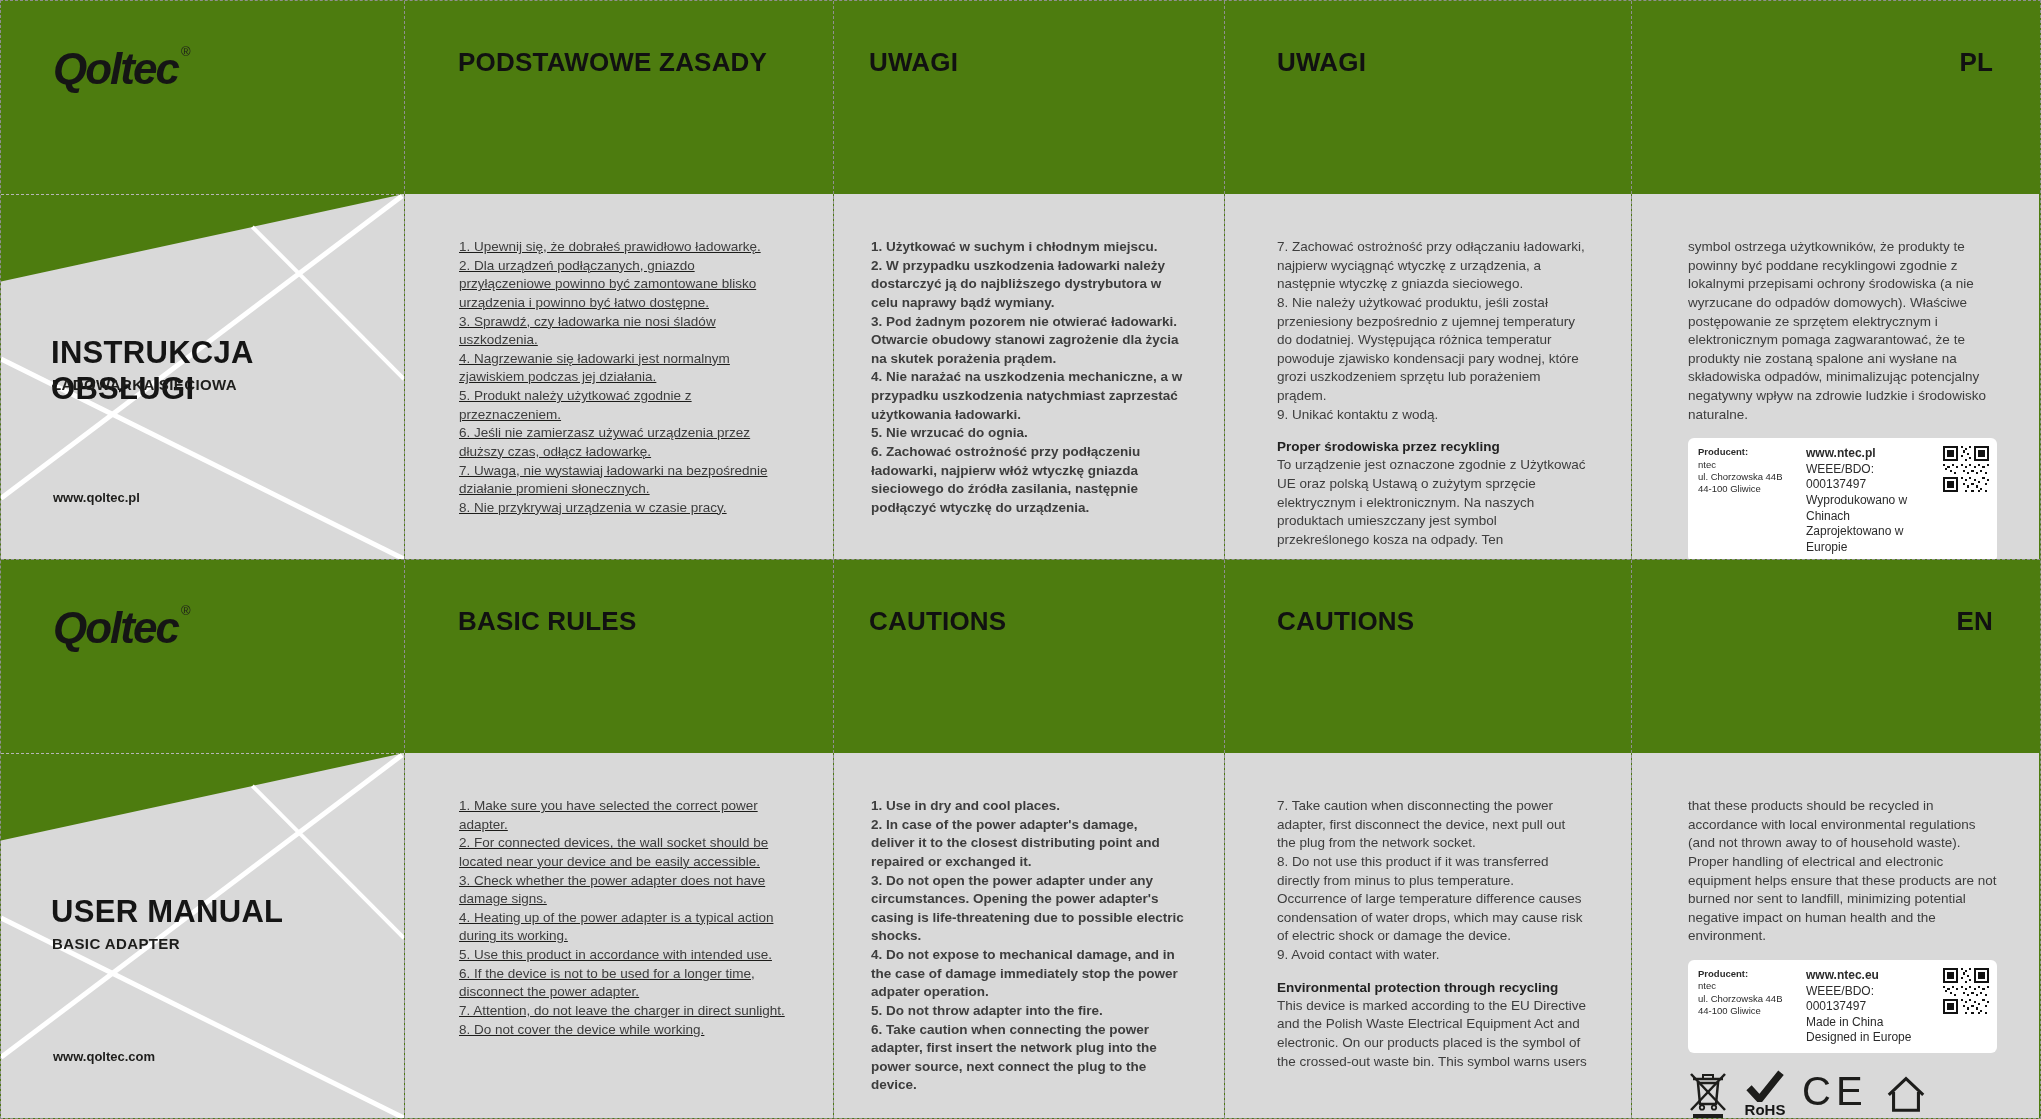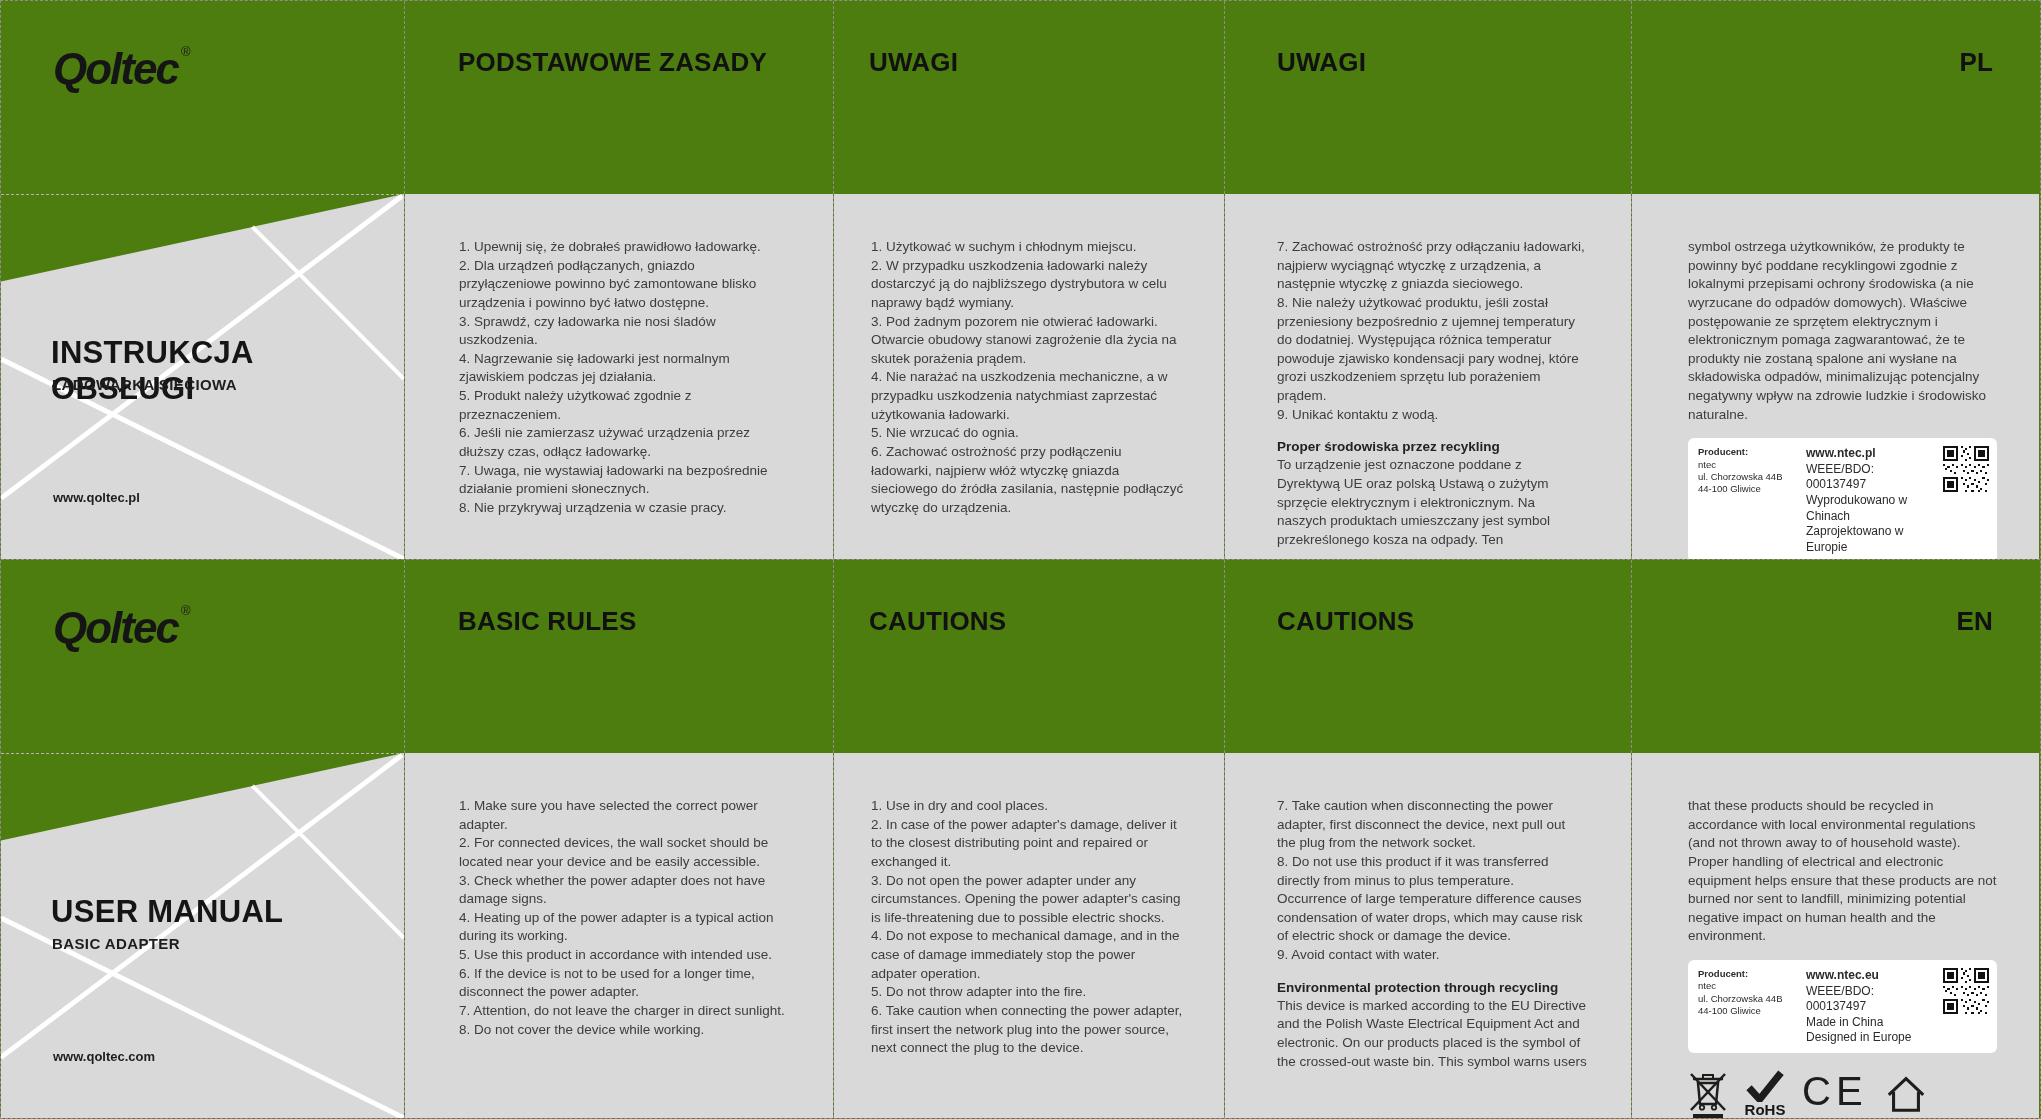--- a/index.html
+++ b/index.html
@@ -42,22 +42,22 @@
   .c2 .head-zone { padding-left:53px; }
   .c3 .head-zone { padding-left:35px; }
   .c4 .head-zone { padding-left:52px; }
   .c5 .head-zone { padding-right:46px; text-align:right; }
 
   
   .panel {
     position:absolute; top:193px; left:0; right:0; bottom:0;
     background:#d9d9d9; padding-top:44px;
   }
-  .c2 .panel { padding-left:54px; padding-right:48px; }
-  .c3 .panel { padding-left:37px; padding-right:40px; }
+  .c2 .panel { padding-left:54px; padding-right:48px;text-decoration:underline; }
+  .c3 .panel { padding-left:37px; padding-right:40px;font-weight:bold; }
   .c4 .panel { padding-left:52px; padding-right:44px; }
   .c5 .panel { padding-left:56px; padding-right:42px; }
 
   .rules {
     font-size:13.5px; line-height:1.38; color:#3d3d3d;
     white-space:pre-line;
   }
   .sub-title { font-size:13.5px; font-weight:700; color:#222; margin-top:15px; margin-bottom:2px; }
 
   
@@ -218,21 +218,21 @@
 
     <div class="col c4">
       <div class="head-zone">
           <h2>UWAGI</h2>
         </div>
       <div class="panel">
         <div class="rules">7. Zachować ostrożność przy odłączaniu ładowarki, najpierw wyciągnąć wtyczkę z urządzenia, a następnie wtyczkę z gniazda sieciowego.
 8. Nie należy użytkować produktu, jeśli został przeniesiony bezpośrednio z ujemnej temperatury do dodatniej. Występująca różnica temperatur powoduje zjawisko kondensacji pary wodnej, które grozi uszkodzeniem sprzętu lub porażeniem prądem.
 9. Unikać kontaktu z wodą.</div>
         <div class="sub-title">Proper środowiska przez recykling</div>
-        <div class="rules">To urządzenie jest oznaczone poddane z Dyrektywą UE oraz polską Ustawą o zużytym sprzęcie elektrycznym i elektronicznym. Na naszych produktach umieszczany jest symbol przekreślonego kosza na odpady. Ten</div>
+        <div class="rules">To urządzenie jest oznaczone zgodnie z Użytkować UE oraz polską Ustawą o zużytym sprzęcie elektrycznym i elektronicznym. Na naszych produktach umieszczany jest symbol przekreślonego kosza na odpady. Ten</div>
       </div>
     </div>
 
     <div class="col c5">
       <div class="head-zone">
           <h2>PL</h2>
         </div>
       <div class="panel">
         <div class="rules">symbol ostrzega użytkowników, że produkty te powinny być poddane recyklingowi zgodnie z lokalnymi przepisami ochrony środowiska (a nie wyrzucane do odpadów domowych). Właściwe postępowanie ze sprzętem elektrycznym i elektronicznym pomaga zagwarantować, że te produkty nie zostaną spalone ani wysłane na składowiska odpadów, minimalizując potencjalny negatywny wpływ na zdrowie ludzkie i środowisko naturalne.</div>
         <div class="producer">

